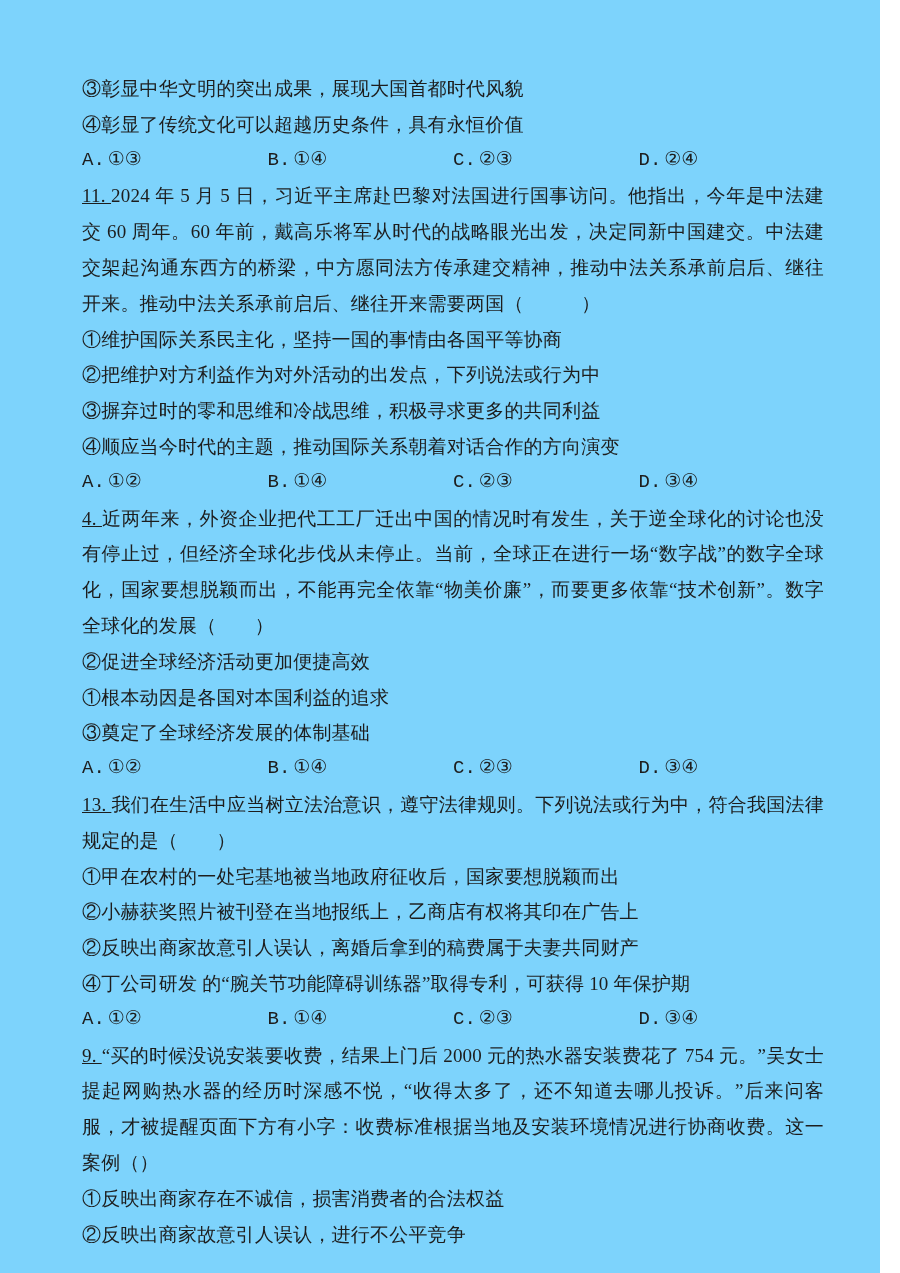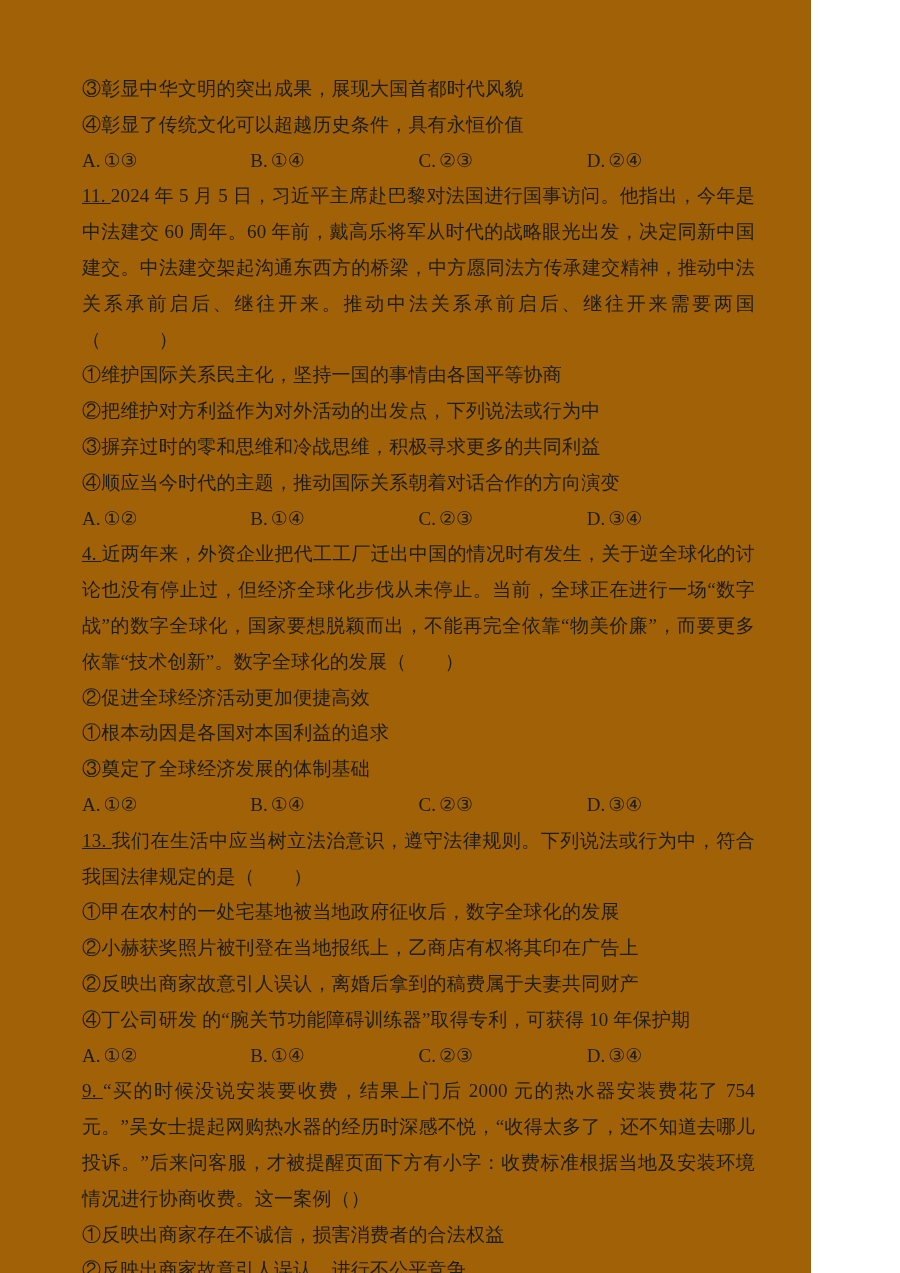--- a/index.html
+++ b/index.html
@@ -3,23 +3,23 @@
 <meta charset="utf-8">
 <style>
   html, body {
     margin: 0;
     padding: 0;
     background: #ffffff;
   }
   .page {
     position: relative;
     box-sizing: border-box;
-    width: 811px;
+    width: 880px;
     height: 1273px;
-    background: #a16207;
+    background: #7dd3fc;
     color: #1d1d1d;
     font-family: "Liberation Serif", "DejaVu Serif", serif;
     font-size: 19px;
     line-height: 35.8px;
     padding: 71px 56px 40px 82px;
     overflow: hidden;
   }
   .question-block { margin: 0; }
   .question-block p {
     margin: 0;
@@ -28,20 +28,21 @@
     letter-spacing: 0.2px;
   }
   .question-number { white-space: pre; text-decoration: underline; }
   .choice-row {
     display: flex;
     width: 100%;
   }
   .choice {
     width: 25%;
     white-space: nowrap;
+    font-family: Liberation Mono, monospace;
   }
   .choice .choice-value { margin-left: 3px; }
 </style>
 </head>
 <body>
 
 <div class="page">
   <div>
       <div class="question-block">
         <p>③彰显中华文明的突出成果，展现大国首都时代风貌</p>
@@ -73,21 +74,21 @@
         <p>③奠定了全球经济发展的体制基础</p>
         <div class="choice-row">
           <span class="choice"><span>A.</span><span class="choice-value">①②</span></span>
           <span class="choice"><span>B.</span><span class="choice-value">①④</span></span>
           <span class="choice"><span>C.</span><span class="choice-value">②③</span></span>
           <span class="choice"><span>D.</span><span class="choice-value">③④</span></span>
         </div>
       </div>
       <div class="question-block">
         <p><span class="question-number">13. </span>我们在生活中应当树立法治意识，遵守法律规则。下列说法或行为中，符合我国法律规定的是（　　）</p>
-        <p>①甲在农村的一处宅基地被当地政府征收后，数字全球化的发展</p>
+        <p>①甲在农村的一处宅基地被当地政府征收后，国家要想脱颖而出</p>
         <p>②小赫获奖照片被刊登在当地报纸上，乙商店有权将其印在广告上</p>
         <p>②反映出商家故意引人误认，离婚后拿到的稿费属于夫妻共同财产</p>
         <p>④丁公司研发 的“腕关节功能障碍训练器”取得专利，可获得 10 年保护期</p>
         <div class="choice-row">
           <span class="choice"><span>A.</span><span class="choice-value">①②</span></span>
           <span class="choice"><span>B.</span><span class="choice-value">①④</span></span>
           <span class="choice"><span>C.</span><span class="choice-value">②③</span></span>
           <span class="choice"><span>D.</span><span class="choice-value">③④</span></span>
         </div>
       </div>

